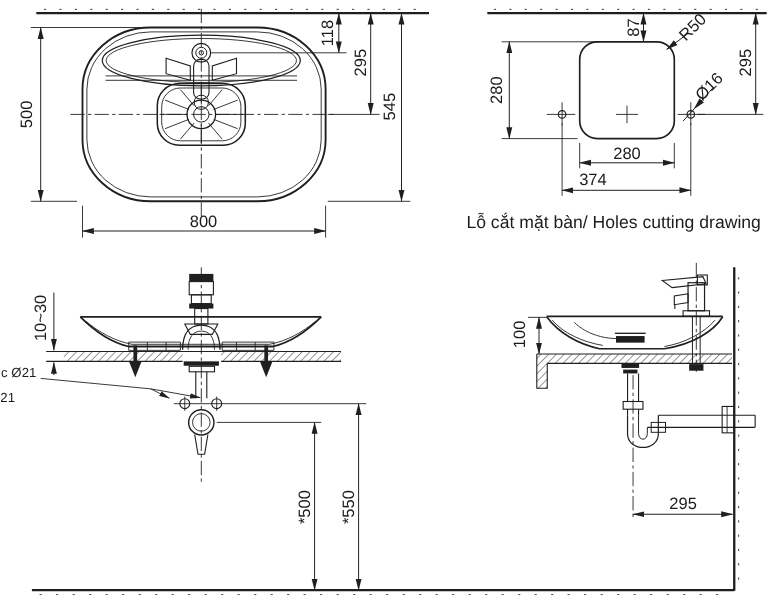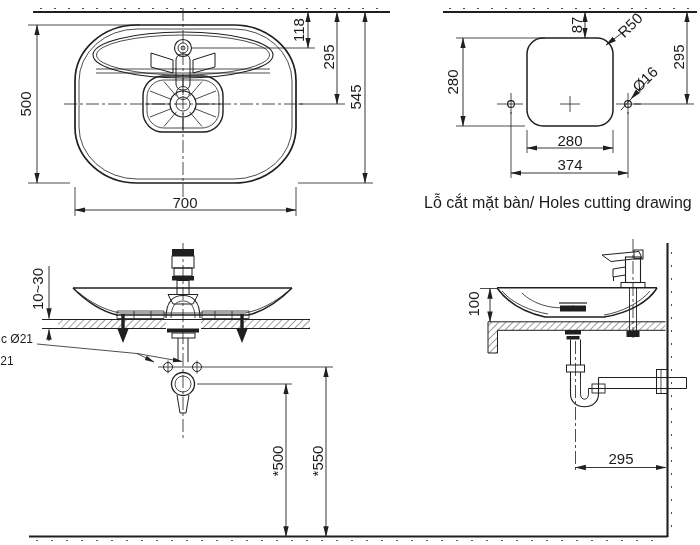--- a/index.html
+++ b/index.html
@@ -196,32 +196,32 @@
 
     <path stroke-width="0.8" d="M480,288.5 H497"></path>
     <g stroke-width="0.9" marker-start="url(#ar)" marker-end="url(#ar)">
       <path d="M490,288.5 V321.8"></path>
       <path d="M575.5,467.5 H666"></path>
     </g>
   </g>
 </svg>
 
 <div class="lbl v" style="left:25px;top:104px;">500</div>
-<div class="lbl c" style="left:185px;top:202px;">700</div>
+<div class="lbl c" style="left:185px;top:202px;">800</div>
 <div class="lbl v" style="left:298px;top:30px;">118</div>
 <div class="lbl v" style="left:328px;top:57px;">295</div>
 <div class="lbl v" style="left:355px;top:97px;">545</div>
 
 <div class="lbl v" style="left:576px;top:25px;">87</div>
 <div class="lbl d45" style="left:630px;top:25px;">R50</div>
 <div class="lbl d45" style="left:645px;top:79px;">Ø16</div>
 <div class="lbl v" style="left:678px;top:57px;">295</div>
 <div class="lbl v" style="left:452px;top:82px;">280</div>
 <div class="lbl c" style="left:570px;top:140px;">280</div>
-<div class="lbl c" style="left:570px;top:164px;">374</div>
+<div class="lbl c" style="left:539px;top:164px;">374</div>
 <div class="lbl cap" style="left:424px;top:195px;">Lỗ cắt mặt bàn/ Holes cutting drawing</div>
 
 <div class="lbl v" style="left:37px;top:289px;">10~30</div>
 <div class="lbl big" style="left:1px;top:333px;">c Ø21</div>
 <div class="lbl big" style="left:-9px;top:355px;">Ø21</div>
 <div class="lbl v" style="left:277px;top:461px;">*500</div>
 <div class="lbl v" style="left:317px;top:461px;">*550</div>
 
 <div class="lbl v" style="left:473px;top:304px;">100</div>
 <div class="lbl c" style="left:621px;top:458px;">295</div>

